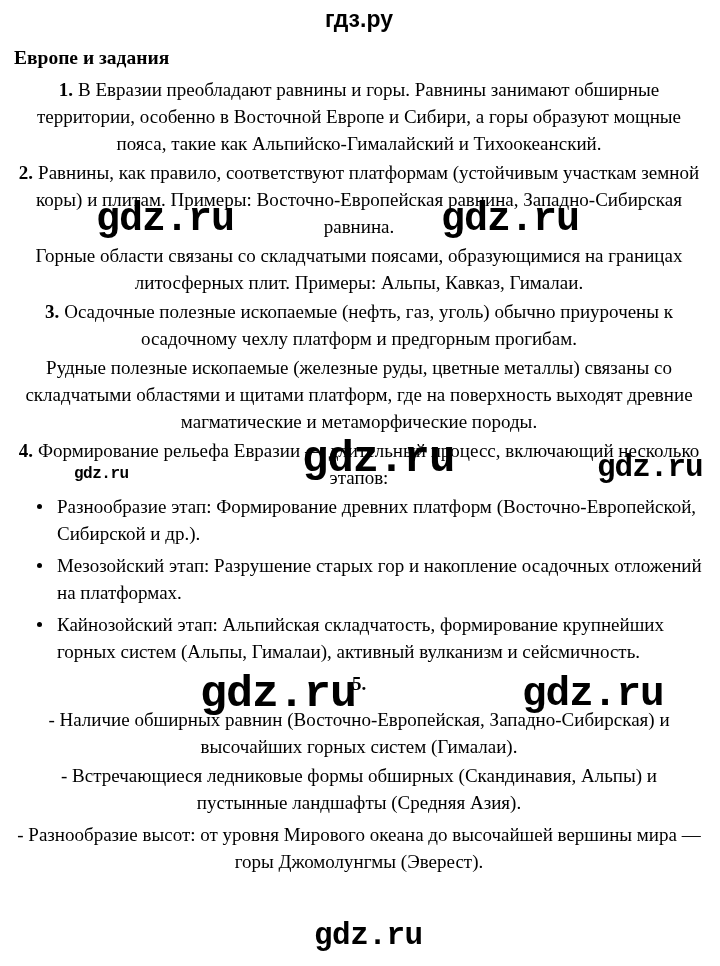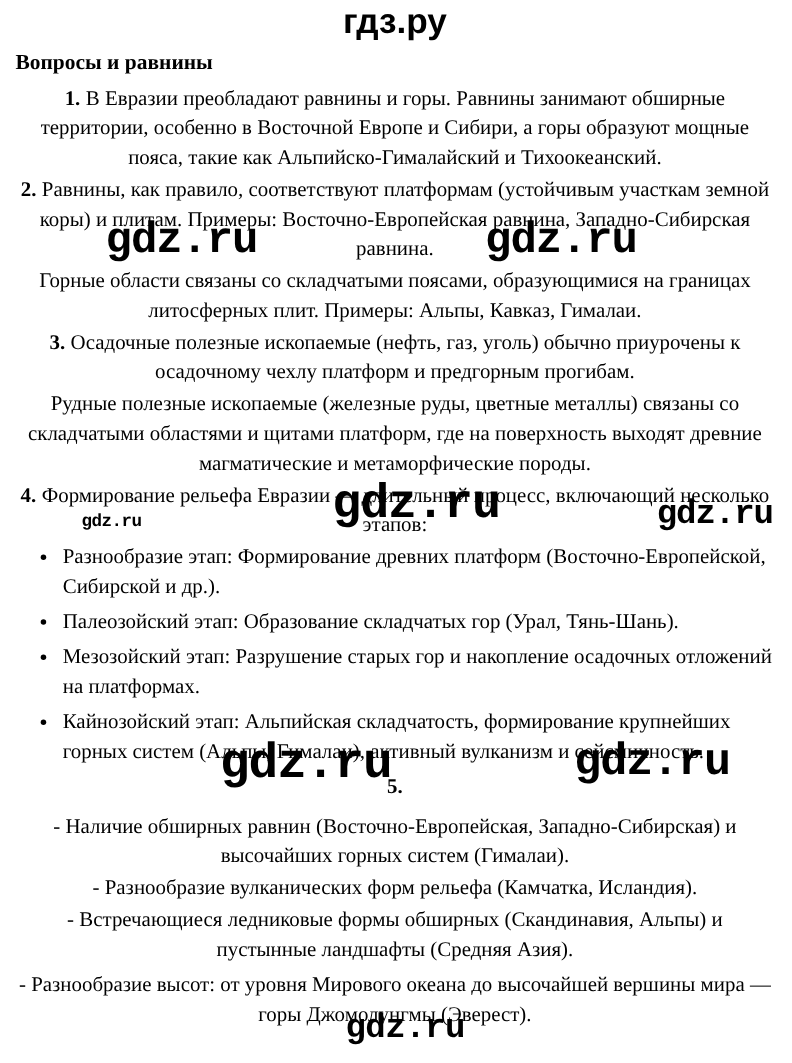--- a/index.html
+++ b/index.html
@@ -13,21 +13,21 @@
     color: #000000;
     font-family: "Liberation Serif", serif;
     font-size: 19px;
     line-height: 27px;
     overflow: hidden;
   }
   .logo {
     text-align: center;
     font-family: "Liberation Sans", sans-serif;
     font-weight: 700;
-    font-size: 32px;
+    font-size: 23px;
     line-height: 30px;
     margin: 0 0 10px 0;
   }
   .heading {
     font-size: 19.5px;
     font-weight: 700;
     line-height: 27px;
     margin: 0 0 5px 0;
   }
   p { margin: 0 0 2px 0; text-align: center; }
@@ -59,45 +59,43 @@
   .wm7 { left: 522px; top: 674px; font-size: 41px; }
   .wm8 { left: 314px; top: 920px; font-size: 31px; letter-spacing: -0.5px; }
 </style>
 </head>
 <body>
 
 <div class="page">
 
   <div class="logo">гдз.ру</div>
 
-  <h1 class="heading">Вопросы и равнины</h1>
+  <h1 class="heading">Европе и задания</h1>
 
   <p><b class="num">1.</b><span>В Евразии преобладают равнины и горы. Равнины занимают обширные территории, особенно в Восточной Европе и Сибири, а горы образуют мощные пояса, такие как Альпийско-Гималайский и Тихоокеанский.</span></p>
 
   <p><b class="num">2.</b><span>Равнины, как правило, соответствуют платформам (устойчивым участкам земной коры) и плитам. Примеры: Восточно-Европейская равнина, Западно-Сибирская равнина.</span></p>
 
   <p>Горные области связаны со складчатыми поясами, образующимися на границах литосферных плит. Примеры: Альпы, Кавказ, Гималаи.</p>
 
   <p><b class="num">3.</b><span>Осадочные полезные ископаемые (нефть, газ, уголь) обычно приурочены к осадочному чехлу платформ и предгорным прогибам.</span></p>
 
   <p>Рудные полезные ископаемые (железные руды, цветные металлы) связаны со складчатыми областями и щитами платформ, где на поверхность выходят древние магматические и метаморфические породы.</p>
 
   <p><b class="num">4.</b><span>Формирование рельефа Евразии — длительный процесс, включающий несколько этапов:</span></p>
 
   <ul class="stages">
     <li><span class="dot"></span><span>Разнообразие этап: Формирование древних платформ (Восточно-Европейской, Сибирской и др.).</span></li>
-    <li><span class="dot"></span><span>Палеозойский этап: Образование складчатых гор (Урал, Тянь-Шань).</span></li>
     <li><span class="dot"></span><span>Мезозойский этап: Разрушение старых гор и накопление осадочных отложений на платформах.</span></li>
     <li><span class="dot"></span><span>Кайнозойский этап: Альпийская складчатость, формирование крупнейших горных систем (Альпы, Гималаи), активный вулканизм и сейсмичность.</span></li>
   </ul>
 
   <p class="q5">5.</p>
 
   <p>- Наличие обширных равнин (Восточно-Европейская, Западно-Сибирская) и высочайших горных систем (Гималаи).</p>
-  <p>- Разнообразие вулканических форм рельефа (Камчатка, Исландия).</p>
   <p class="gap">- Встречающиеся ледниковые формы обширных (Скандинавия, Альпы) и пустынные ландшафты (Средняя Азия).</p>
   <p>- Разнообразие высот: от уровня Мирового океана до высочайшей вершины мира — горы Джомолунгмы (Эверест).</p>
 
   <div class="wm wm1">gdz.ru</div>
   <div class="wm wm2">gdz.ru</div>
   <div class="wm wm3">gdz.ru</div>
   <div class="wm wm4">gdz.ru</div>
   <div class="wm wm5">gdz.ru</div>
   <div class="wm wm6">gdz.ru</div>
   <div class="wm wm7">gdz.ru</div>

